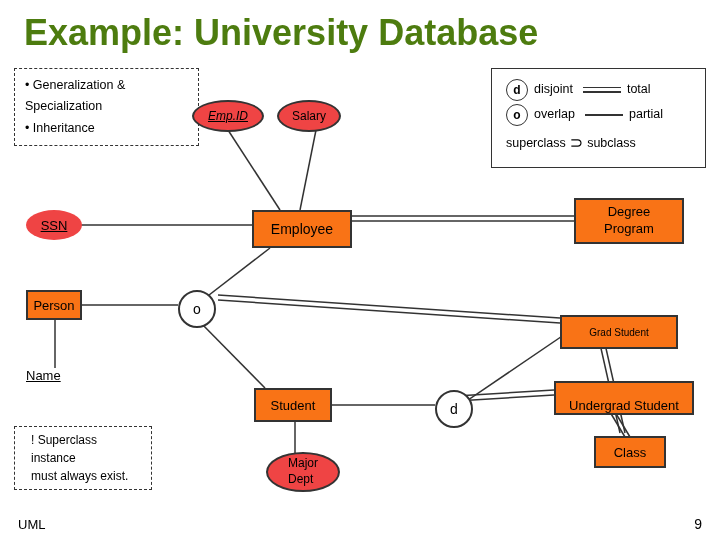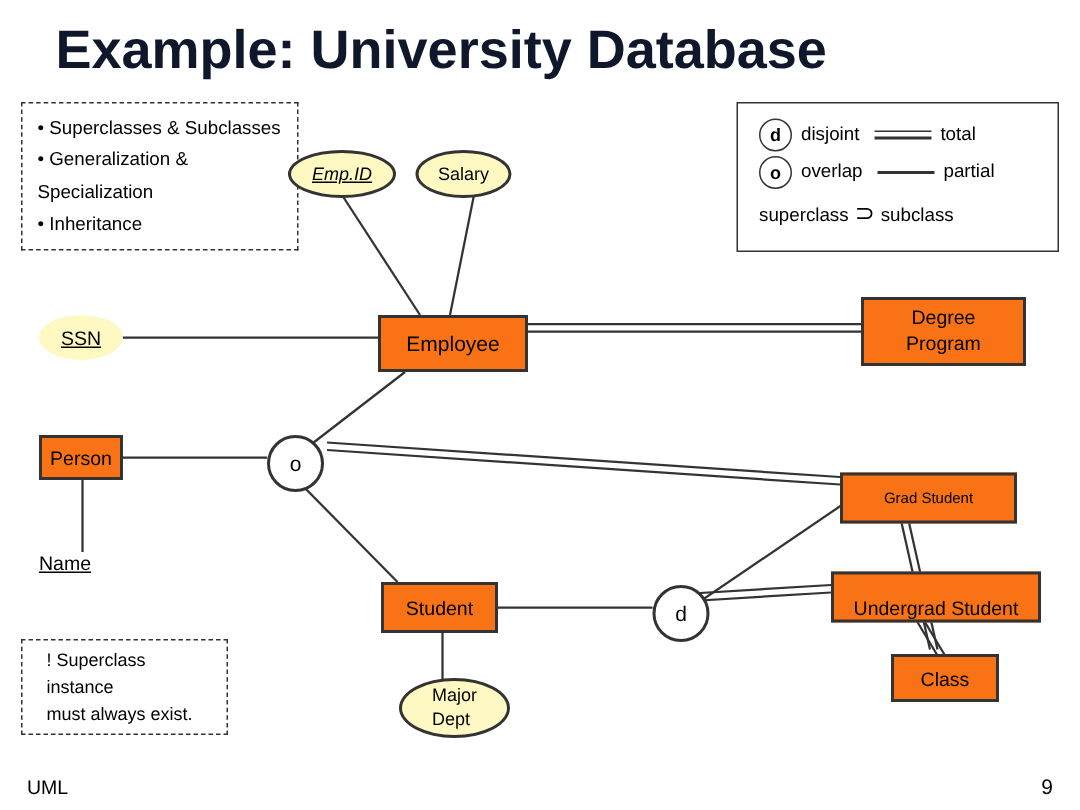--- a/index.html
+++ b/index.html
@@ -7,22 +7,22 @@
       width: 720px;
       height: 540px;
       background: #fff;
       font-family: Arial, sans-serif;
       position: relative;
       overflow: hidden;
     }
     .page-title {
       font-size: 36px;
       font-weight: bold;
-      padding: 12px 20px 6px 37px;
-      color: #0f172a;
+      padding: 12px 20px 6px 24px;
+      color: #4d7c0f;
     }
     
     .info-box {
       position: absolute;
       top: 10px;
       left: 14px;
       border: 1.5px dashed #333;
       padding: 6px 10px;
       font-size: 12.5px;
       line-height: 1.7;
@@ -107,21 +107,21 @@
       font-weight: normal;
     }
     .node-ellipse {
       position: absolute;
       border: 2px solid #333;
       border-radius: 50%;
       display: flex;
       align-items: center;
       justify-content: center;
       font-size: 13px;
-      background: #fef9c3;
+      background: #ef4444;
     }
     .node-circle-small {
       position: absolute;
       border: 2px solid #333;
       border-radius: 50%;
       display: flex;
       align-items: center;
       justify-content: center;
       font-size: 13px;
       background: #fff;
@@ -149,21 +149,20 @@
       font-size: 13px;
     }
   </style>
 </head>
 <body>
 
 <div class="page-title">Example: University Database</div>
 
 <div class="info-box" style="top:68px;">
   <ul>
-    <li>Superclasses &amp; Subclasses</li>
     <li>Generalization &amp; Specialization</li>
     <li>Inheritance</li>
   </ul>
 </div>
 
 <div class="legend-box" style="top:68px;">
   <div class="legend-row">
     <div class="legend-circle">d</div>
     <span>disjoint</span>
     <div class="legend-dbl-line">

